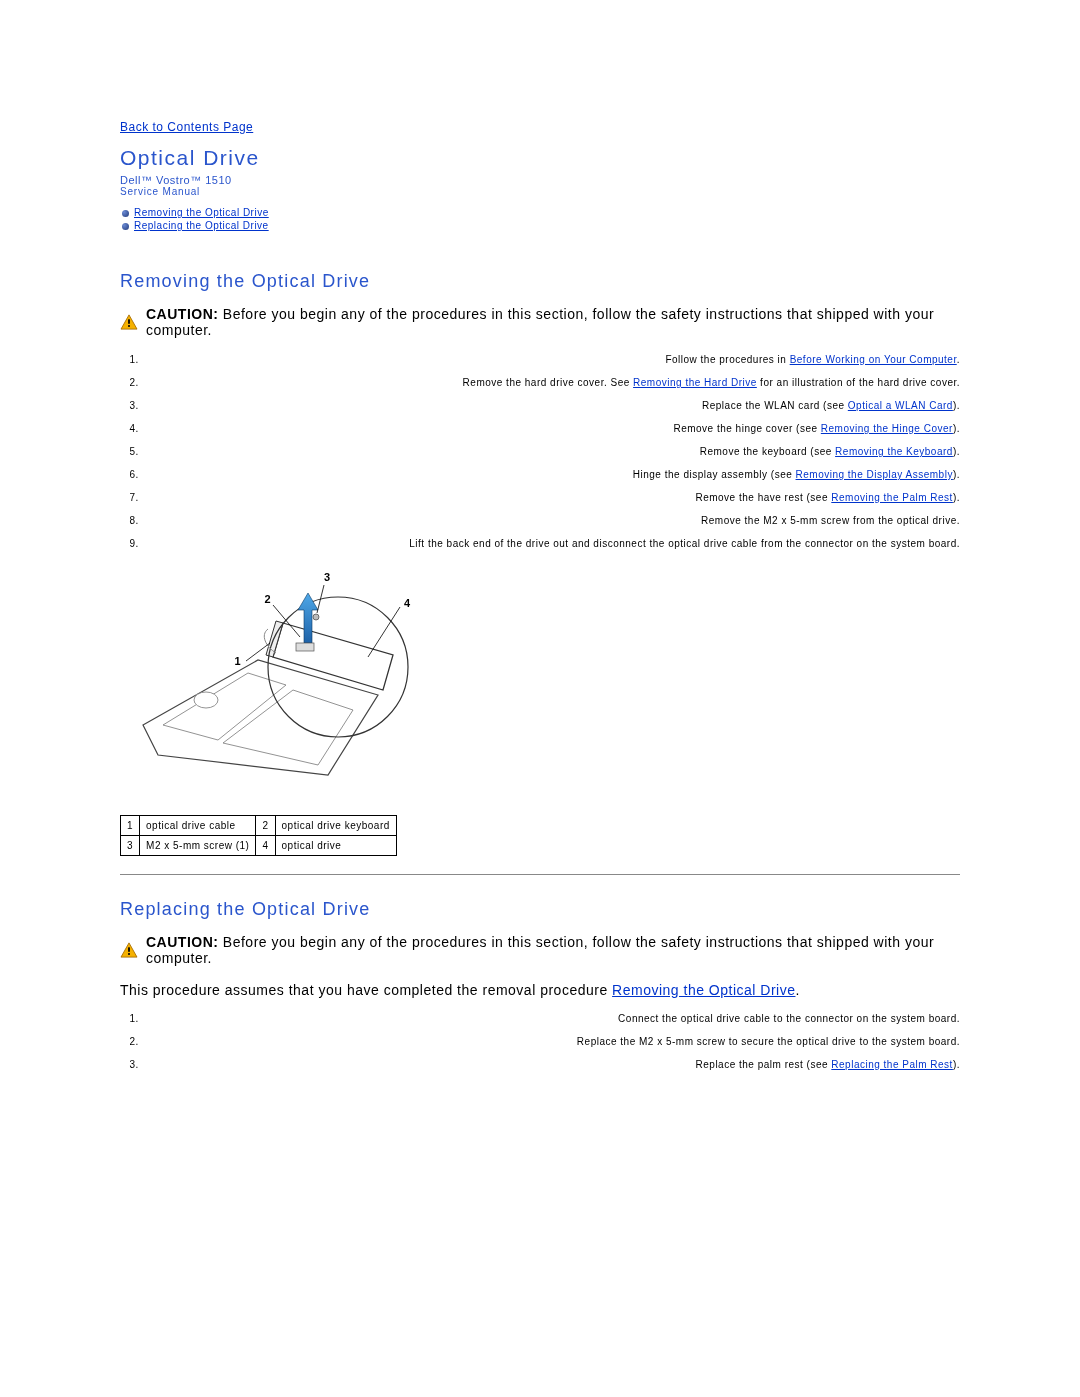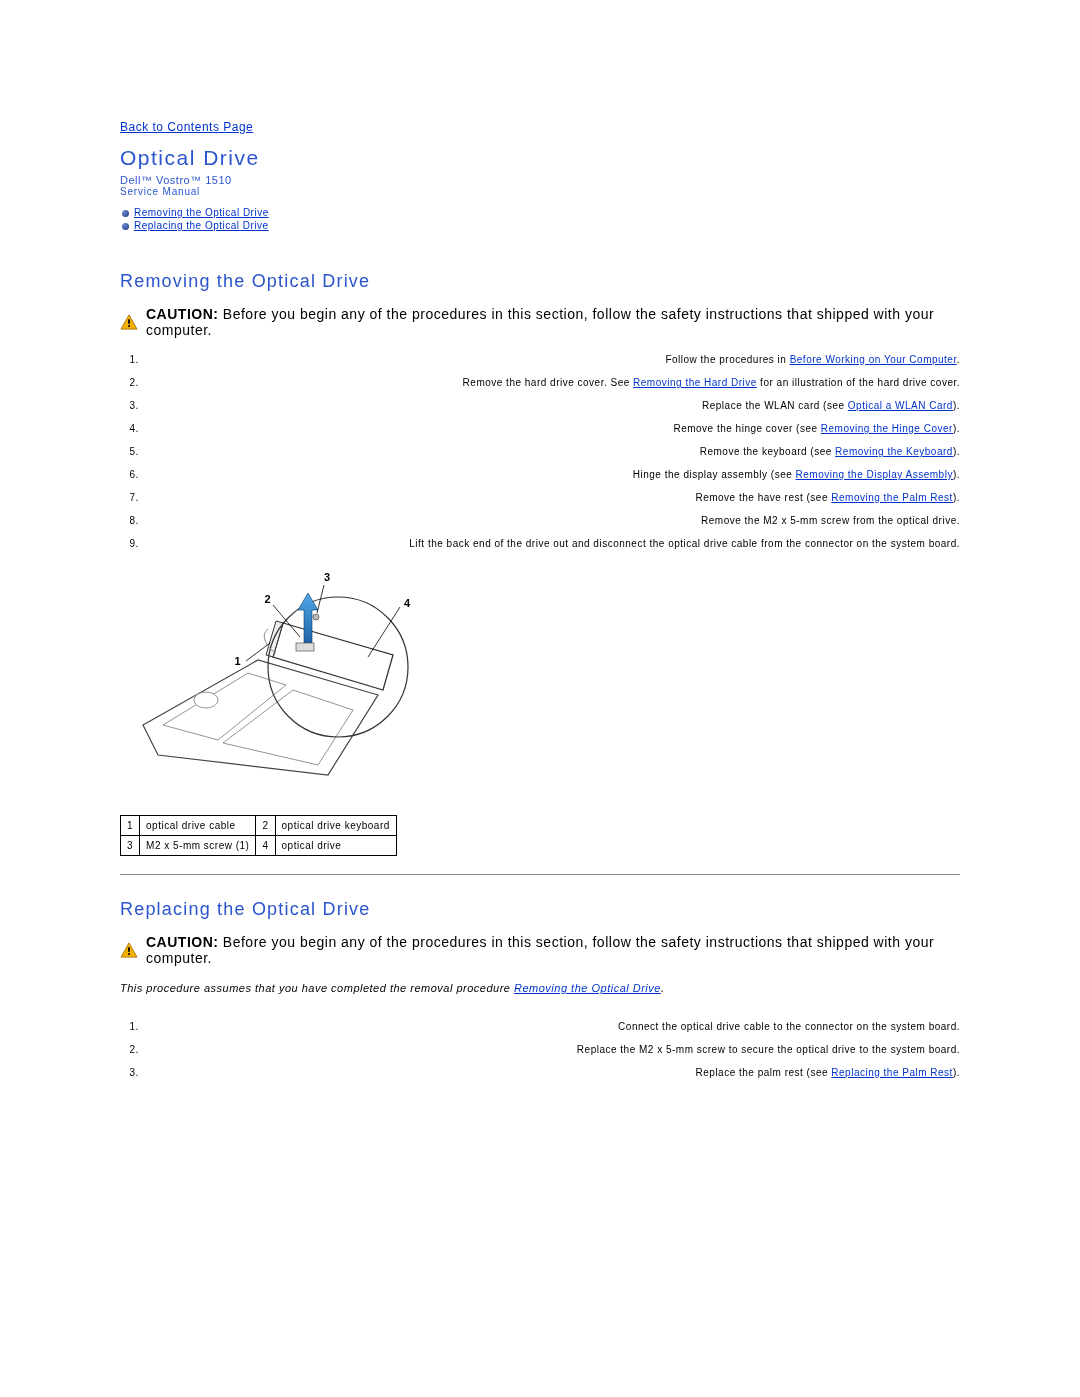--- a/index.html
+++ b/index.html
@@ -108,23 +108,22 @@
   .parts-table td {
     border: 1px solid #000;
     padding: 4px 6px;
   }
   hr {
     border: none;
     border-top: 1px solid #888;
     margin: 10px 0 20px 0;
   }
   .assume {
-    font-size: 11px;
-    margin: 8px 0 27px 0;
-    font-style: italic;
+    font-size: 14px;
+    margin: 8px 0 15px 0;
   }
 </style>
 </head>
 <body>
 
 <a href="#" class="back-link">Back to Contents Page</a>
 
 <div class="title-h1">Optical Drive</div>
 <div class="product">Dell™ Vostro™ 1510</div>
 <div class="manual">Service Manual</div>

